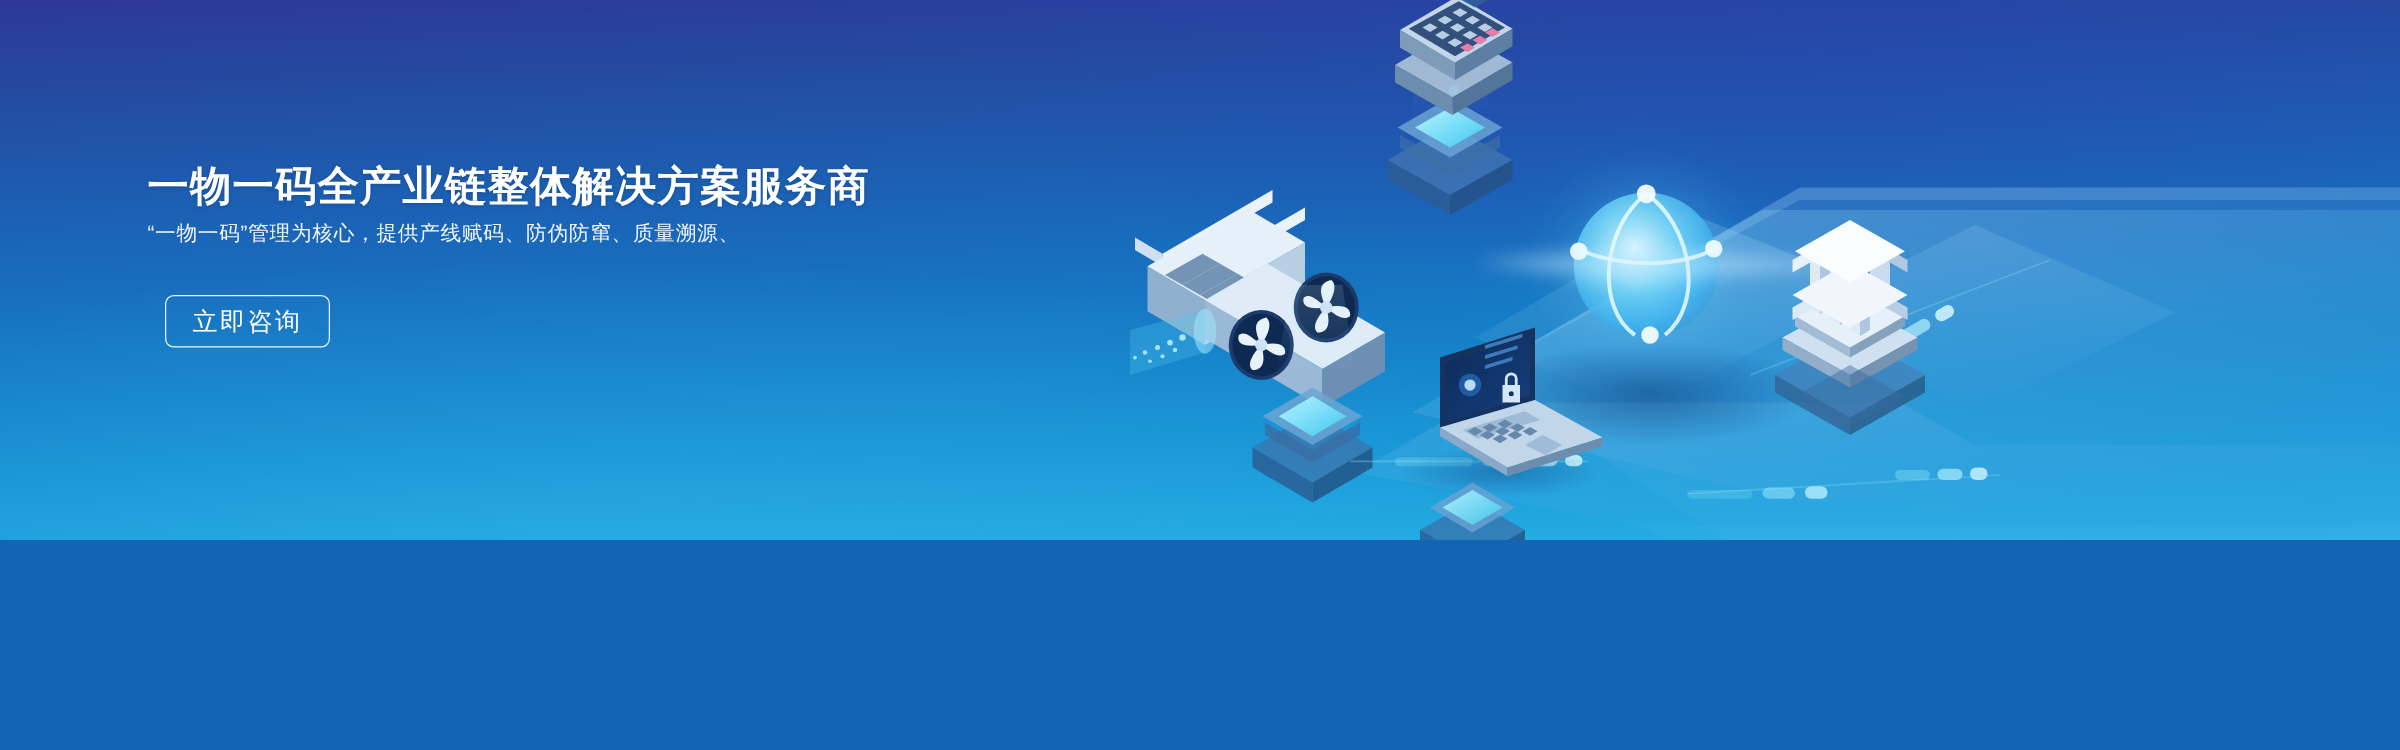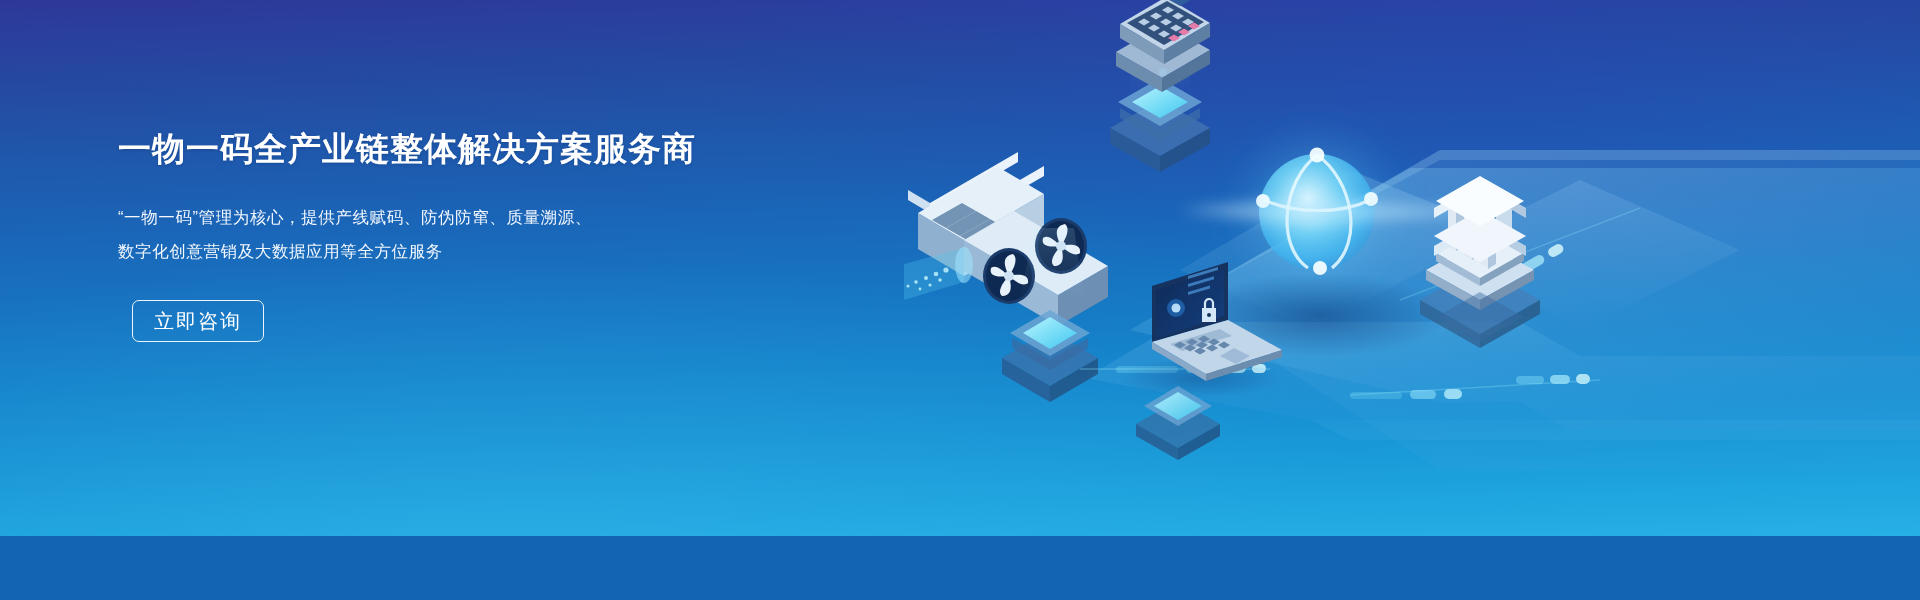--- a/index.html
+++ b/index.html
@@ -6,21 +6,21 @@
   * { margin:0; padding:0; box-sizing:border-box; }
   html,body { width:1920px; height:600px; overflow:hidden; }
   body {
     font-family:"Liberation Sans","DejaVu Sans",sans-serif;
     background:#1464b4;
   }
 
   
   .banner{
     position:relative;
-    width:1920px; height:536px;
+    width:1920px; height:432px;
     overflow:hidden;
     background:
       linear-gradient(178deg,
         #2e3796 0%,
         #2a3f9e 6%,
         #25499f 14%,
         #1f57ab 26%,
         #1a66b8 40%,
         #1775c2 53%,
         #1584cb 66%,
@@ -52,21 +52,21 @@
   }
   .headline{
     font-size:33px;
     font-weight:bold;
     letter-spacing:1px;
     line-height:1.25;
     white-space:nowrap;
     text-shadow:0 1px 3px rgba(0,30,80,.25);
   }
   .subcopy{
-    margin-top:31px;
+    margin-top:1px;
     font-size:16.5px;
     line-height:34px;
     letter-spacing:.6px;
     color:#f2f7fd;
     font-weight:400;
   }
   .subcopy .line{ display:block; white-space:nowrap; }
 
   .cta{
     display:inline-flex;
@@ -440,19 +440,18 @@
 
       <path d="M430 420 L1040 420 L1040 440 L470 440 Z" fill="#7fc6ee" opacity=".08"></path>
     </svg>
   </div>
 
   <div class="copy">
     <h1 class="headline">一物一码全产业链整体解决方案服务商</h1>
 
     <div class="subcopy">
       <span class="line">“一物一码”管理为核心，提供产线赋码、防伪防窜、质量溯源、</span>
-      <span class="line">数字化创意营销及大数据应用等全方位服务</span>
     </div>
 
     <a class="cta" href="#">立即咨询</a>
   </div>
 
 </div>
 
 </body></html>

